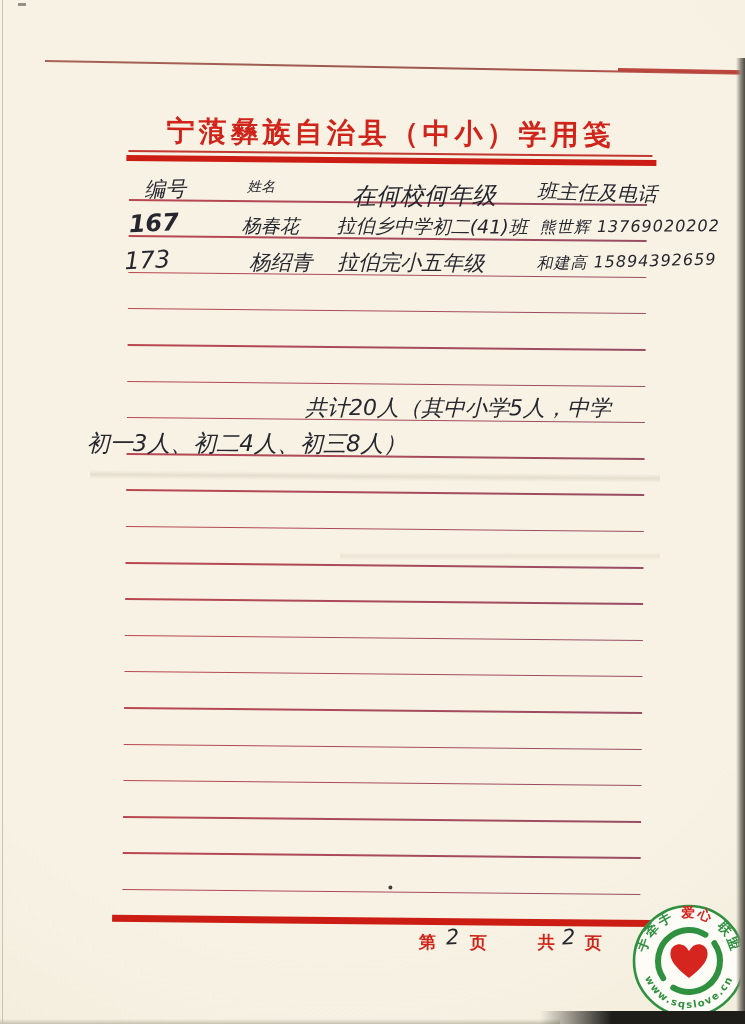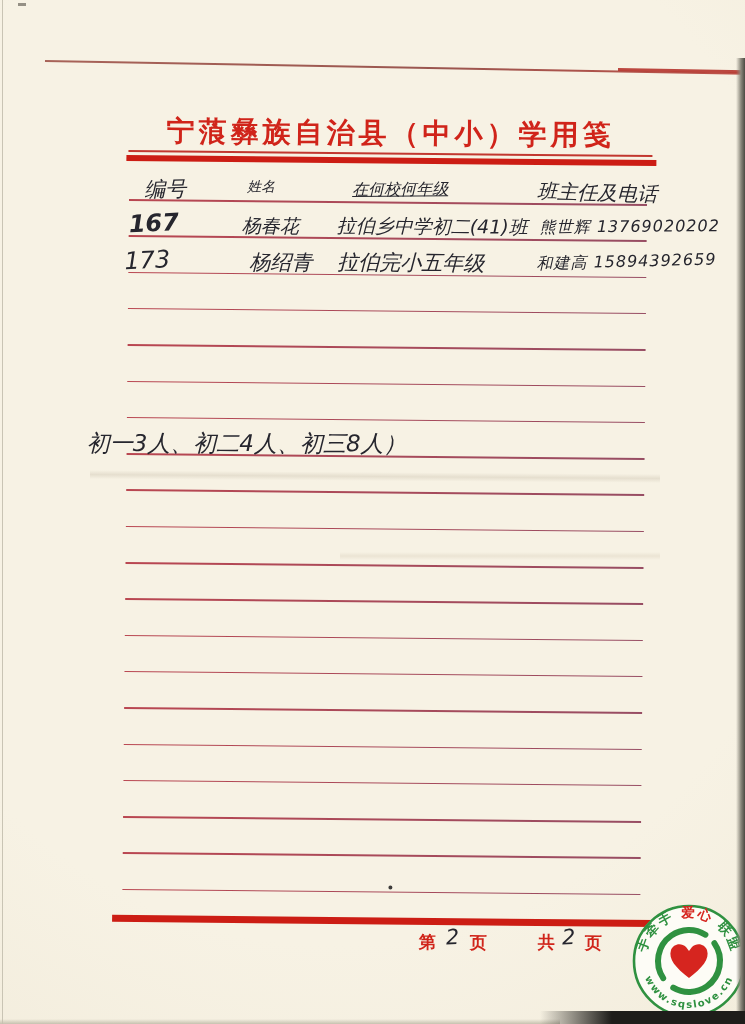--- a/index.html
+++ b/index.html
@@ -91,37 +91,38 @@
       <div class="rule-line" style="top: 743.5px;"></div>
       <div class="rule-line" style="top: 779.8px;"></div>
       <div class="rule-line" style="top: 816.1px;"></div>
       <div class="rule-line" style="top: 852.4px;"></div>
       <div class="rule-line" style="top: 888.7px;"></div>
     </div>
   <div class="rule-bottom"></div>
 
   <div class="hw" style="left:144px;top:175px;font-size:21px;transform:rotate(-2deg);">编号</div>
   <div class="hw" style="left:247px;top:177px;font-size:14px;transform:rotate(-1deg);">姓名</div>
-  <div class="hw" style="left:352px;top:177px;font-size:16px;transform:rotate(-1deg);text-decoration:underline;">在何校何年级</div>
+  <div class="hw" style="left:352px;top:177px;font-size:24px;transform:rotate(-1deg);">在何校何年级</div>
   <div class="hw" style="left:537px;top:175px;font-size:20px;transform:rotate(1deg);">班主任及电话</div>
 
   <div>
     <div class="hw" style="left:129px;top:209px;font-size:24px;font-weight:600;transform:rotate(-3deg);">167</div>
     <div class="hw" style="left:242px;top:212px;font-size:19px;">杨春花</div>
     <div class="hw" style="left:337px;top:211px;font-size:19px;">拉伯乡中学初二(41)班</div>
     <div class="hw hw-sm" style="left:540px;top:212px;font-size:16px;transform:rotate(-1deg);">熊世辉 13769020202</div>
   </div>
 
   <div>
     <div class="hw" style="left:125px;top:246px;font-size:24px;transform:rotate(-3deg);">173</div>
     <div class="hw" style="left:250px;top:247px;font-size:21px;">杨绍青</div>
     <div class="hw" style="left:338px;top:246px;font-size:21px;">拉伯完小五年级</div>
     <div class="hw hw-sm" style="left:537px;top:247px;font-size:16px;transform:rotate(-2deg);">和建高 15894392659</div>
   </div>
 
+  <div class="hw" style="left:307px;top:390px;font-size:22px;transform:rotate(-.5deg);">共计20人（其中小学5人，中学</div>
   <div class="hw" style="left:89px;top:427px;font-size:23px;transform:rotate(-.5deg);">初一3人、初二4人、初三8人）</div>
 
   <div class="dot"></div>
 
   <div>
     <div class="footer-red" style="left:426px;top:928px;">第</div>
     <div class="hw" style="left:453px;top:922px;font-size:21px;transform:rotate(-4deg);">2</div>
     <div class="footer-red" style="left:477px;top:928px;">页</div>
     <div class="footer-red" style="left:545px;top:927px;">共</div>
     <div class="hw" style="left:569px;top:921px;font-size:21px;transform:rotate(-3deg);">2</div>

